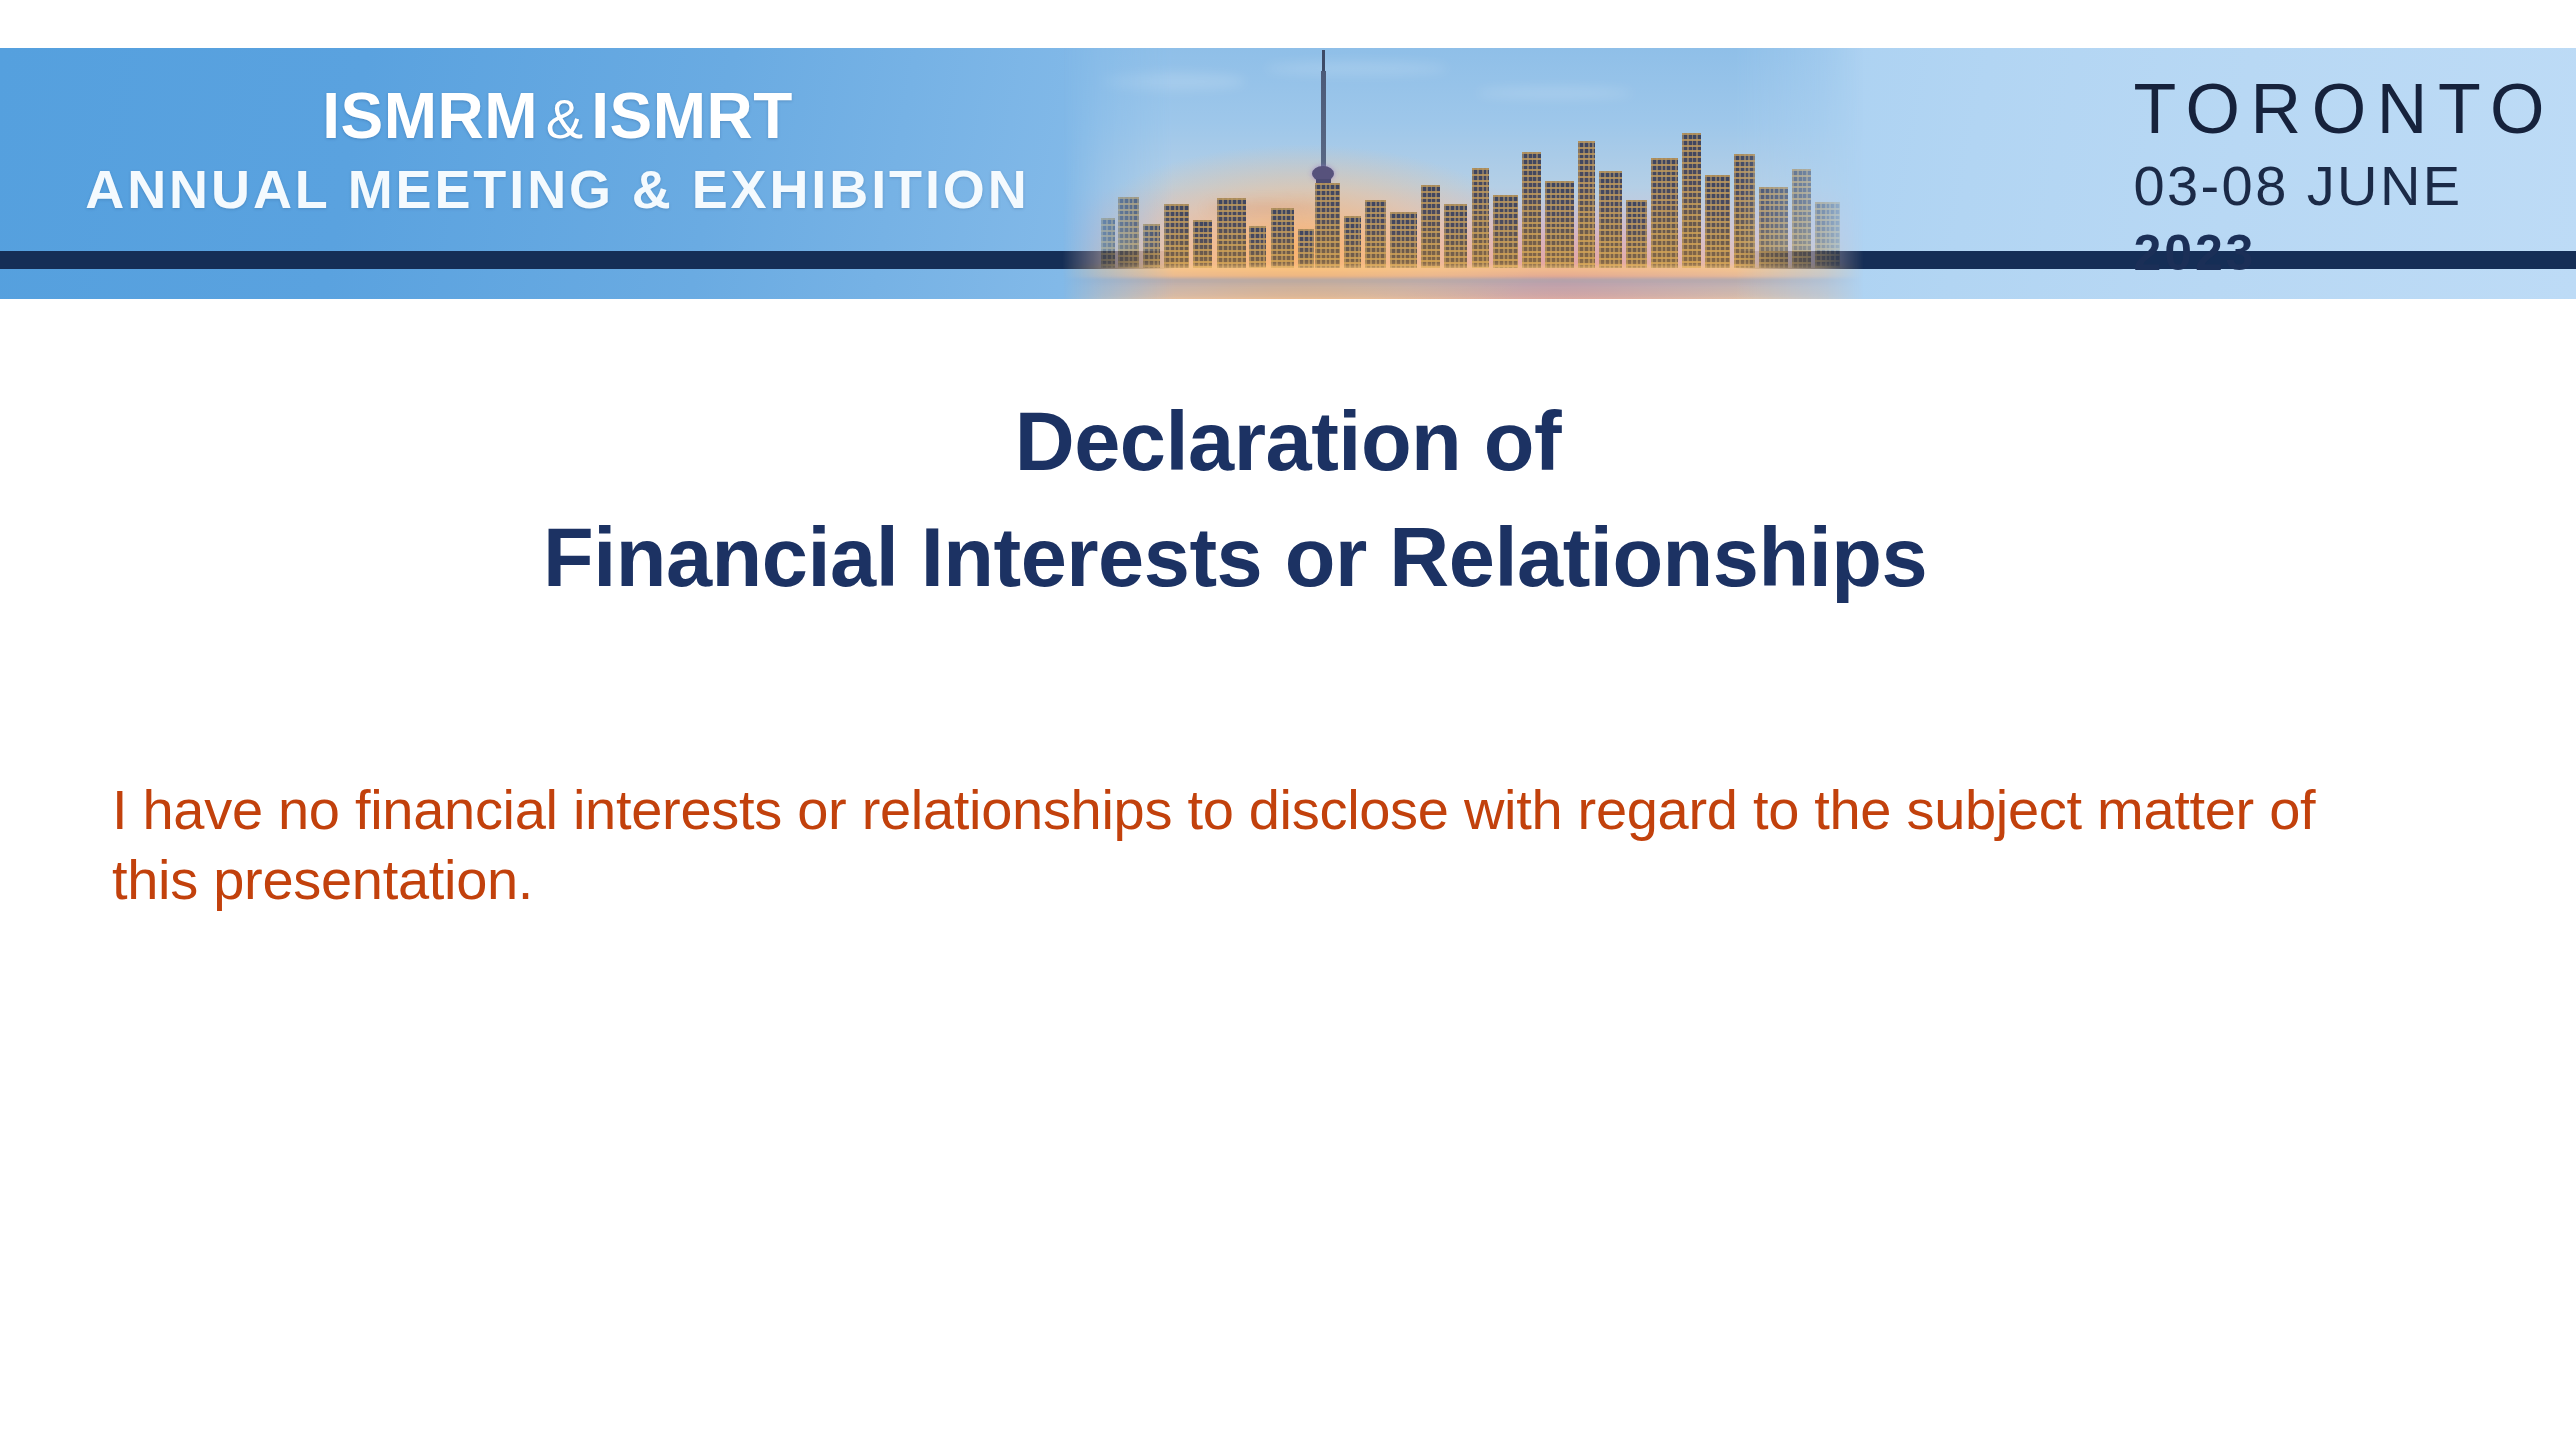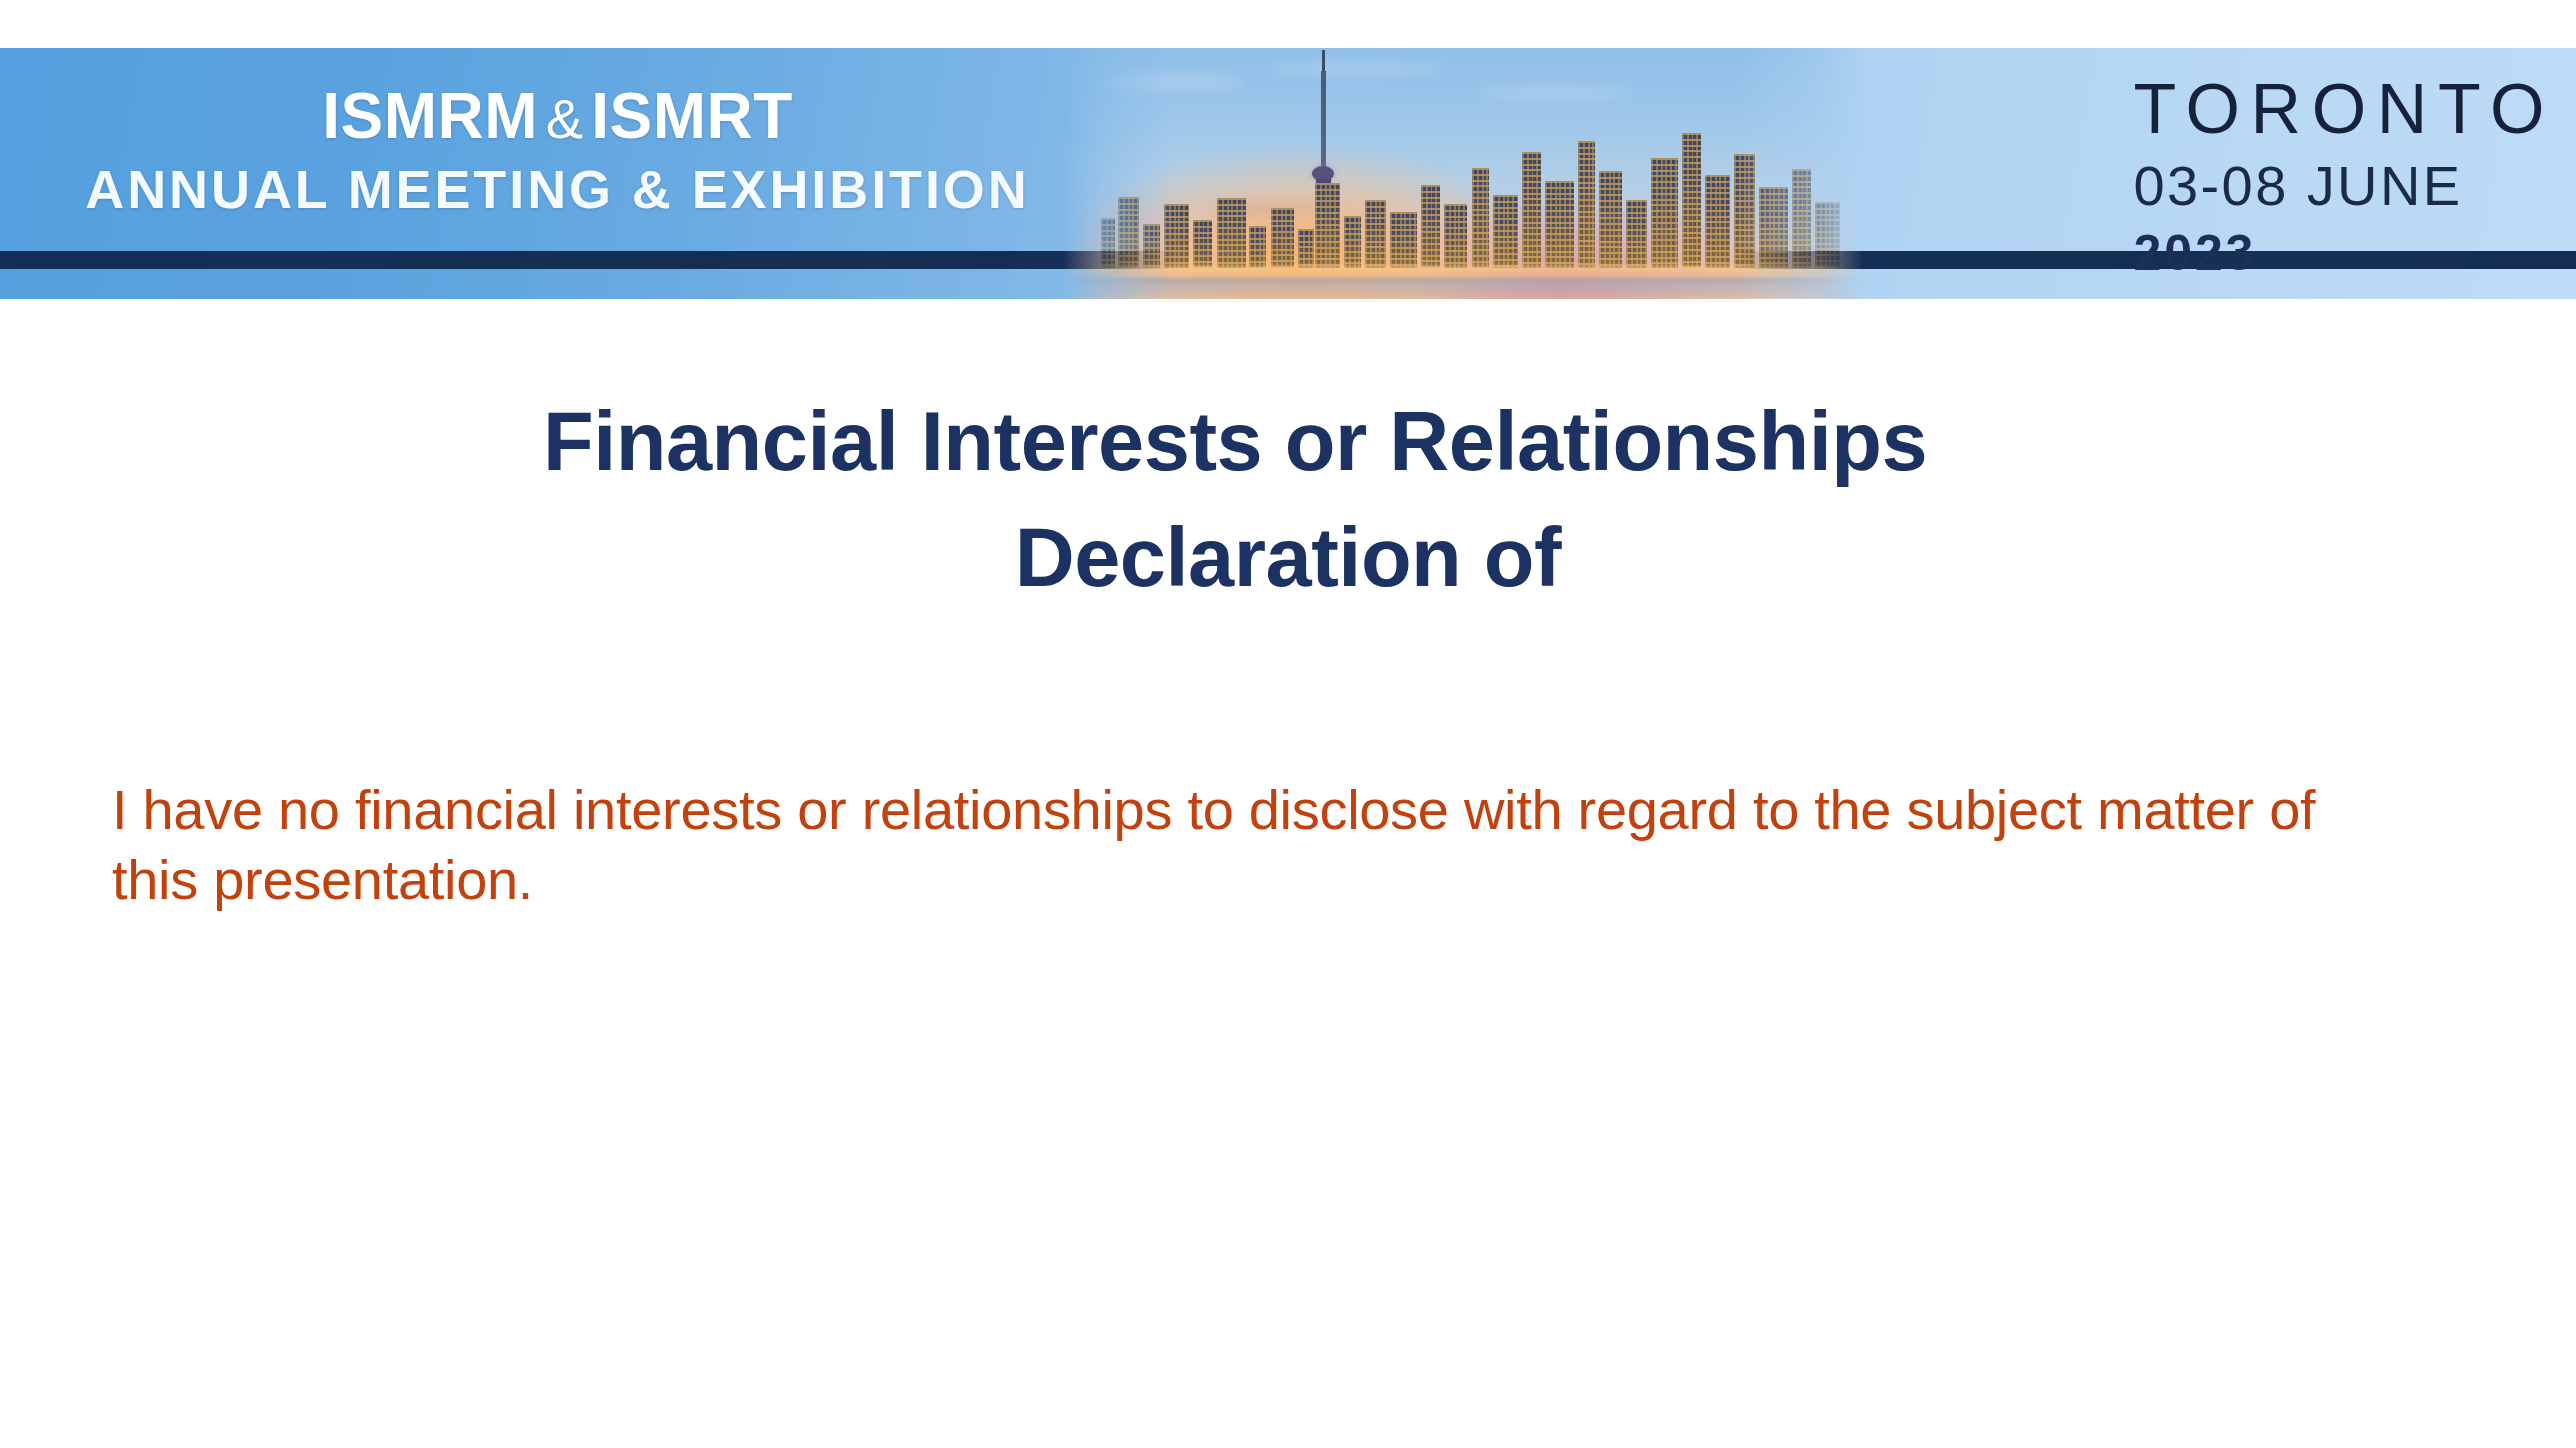--- a/index.html
+++ b/index.html
@@ -323,22 +323,22 @@
       <div class="city-dates">
         <span class="city-daterange">03-08 JUNE</span>
         <span class="city-year">2023</span>
       </div>
     </div>
   </div>
 
   <div class="banner-underline"></div>
 
   <div class="title-block">
+    <div class="title-line">Declaration of</div>
     <div class="title-line second">Financial Interests or Relationships</div>
-    <div class="title-line">Declaration of</div>
   </div>
 
   <div class="body-block">
     <div class="spacer-line"></div>
     <div class="disclosure-text">I have no financial interests or relationships to disclose with regard to the subject matter of this presentation.</div>
   </div>
 
 </div>
 
 

